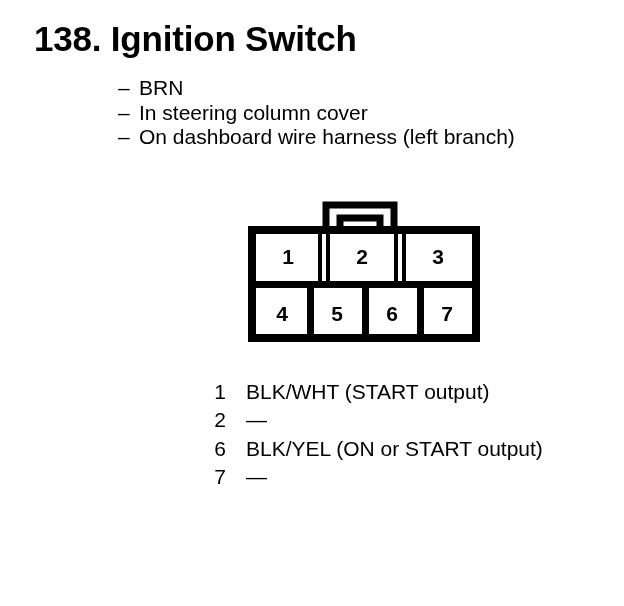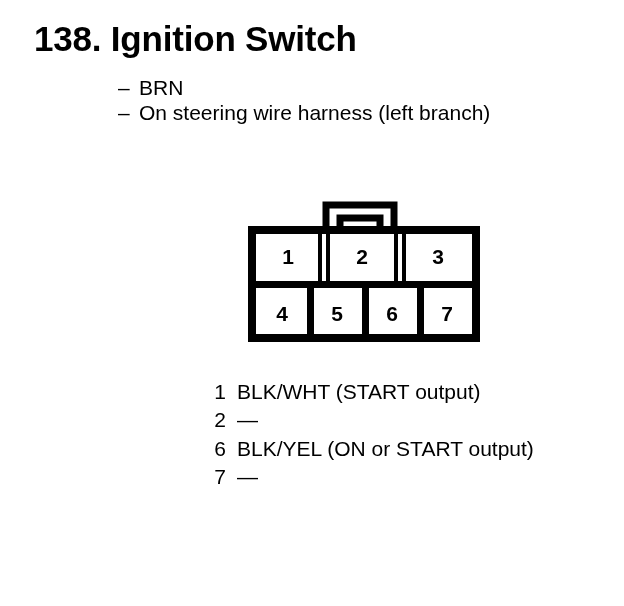--- a/index.html
+++ b/index.html
@@ -81,34 +81,37 @@
     line-height: 28.4px;
     white-space: nowrap;
   }
   #pin-list .pin-num {
     display: inline-block;
     width: 14px;
     text-align: right;
   }
   #pin-list .pin-desc {
     display: inline-block;
-    margin-left: 11px;
+    margin-left: 20px;
   }
 </style>
 </head>
 <body>
 
 <div id="page-title">138.  Ignition Switch</div>
 
 <ul id="attr-list">
   <li class="attr-item">
     <span class="attr-dash">–</span><span>BRN</span>
   </li>
   <li class="attr-item">
-    <span class="attr-dash">–</span><span>On steering wire harness (left branch)</span>
+    <span class="attr-dash">–</span><span>In steering column cover</span>
+  </li>
+  <li class="attr-item">
+    <span class="attr-dash">–</span><span>On dashboard wire harness (left branch)</span>
   </li>
 </ul>
 
 <div id="connector-diagram">
   <svg width="232" height="146" viewBox="0 0 232 146" xmlns="http://www.w3.org/2000/svg">
 
     <g fill="none" stroke="#000000">
       <path d="M 78 38 L 78 9 L 146 9 L 146 38" stroke-width="7" fill="none"></path>
       <path d="M 92 38 L 92 22 L 132 22 L 132 38" stroke-width="7" fill="none"></path>
     </g>

